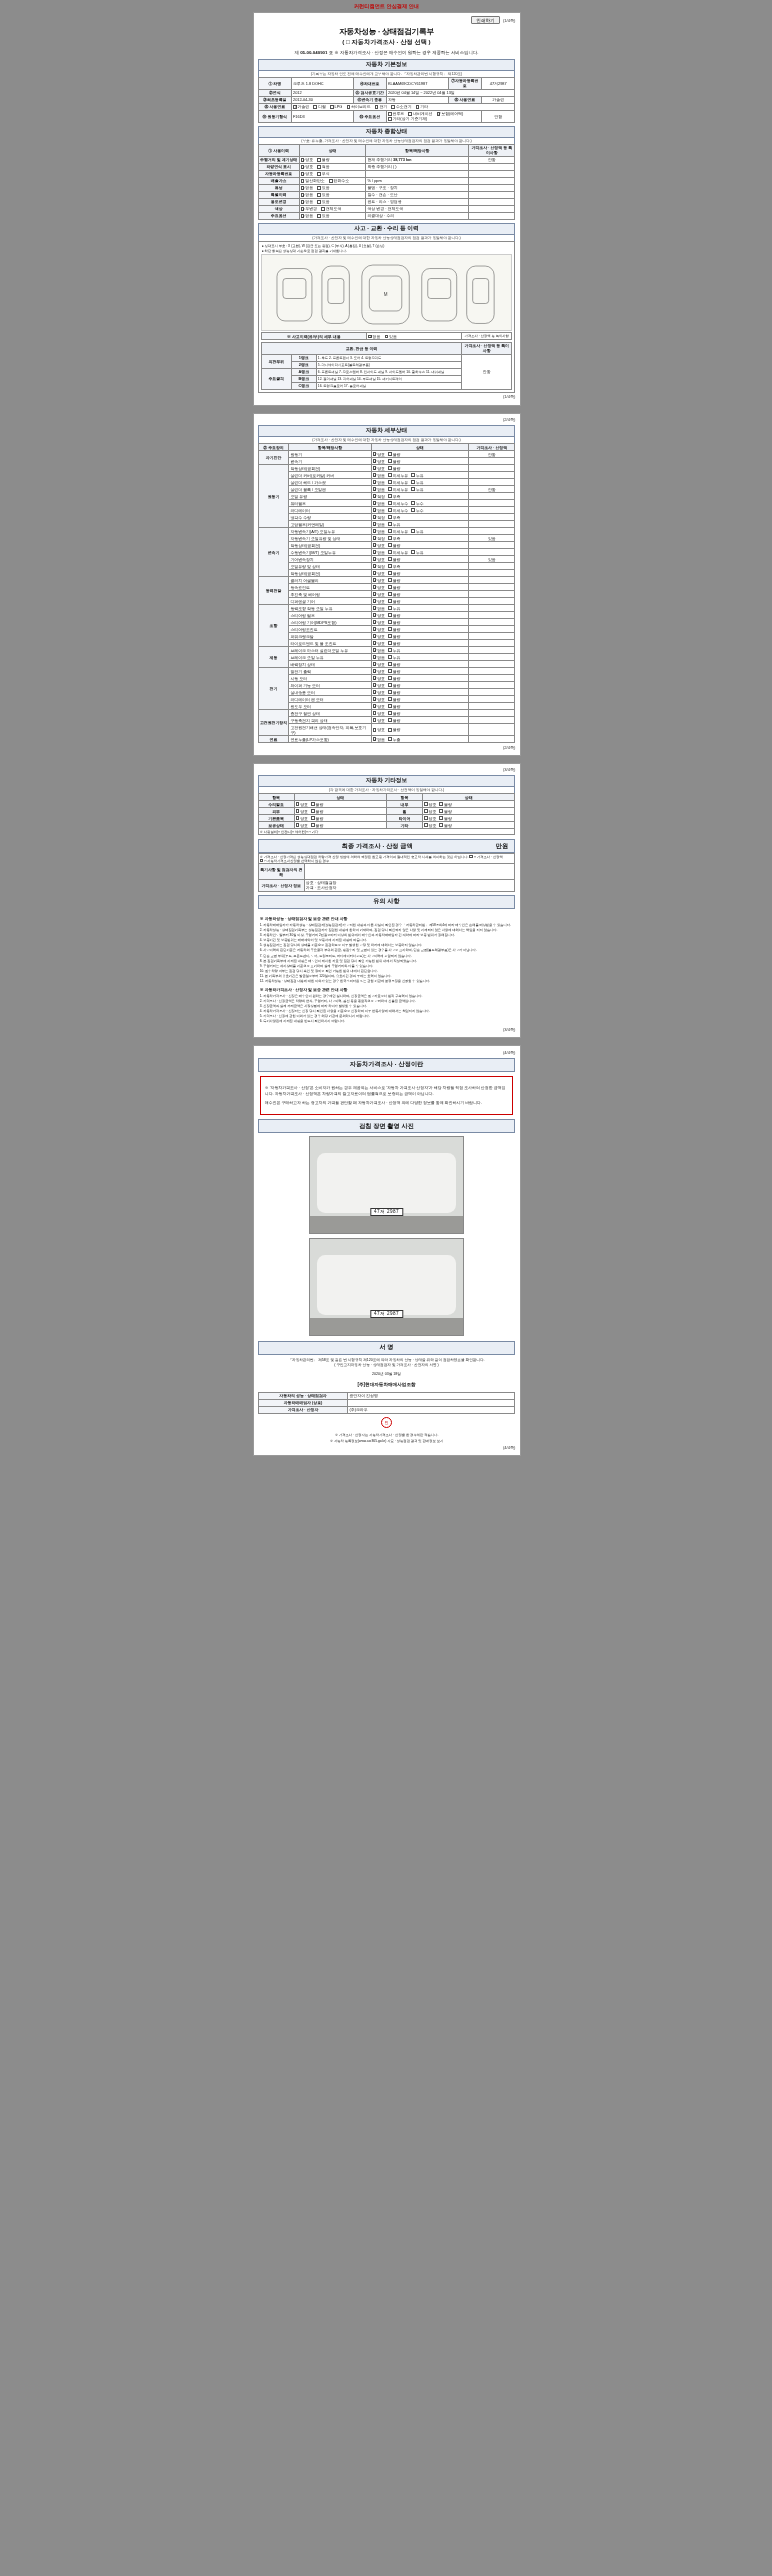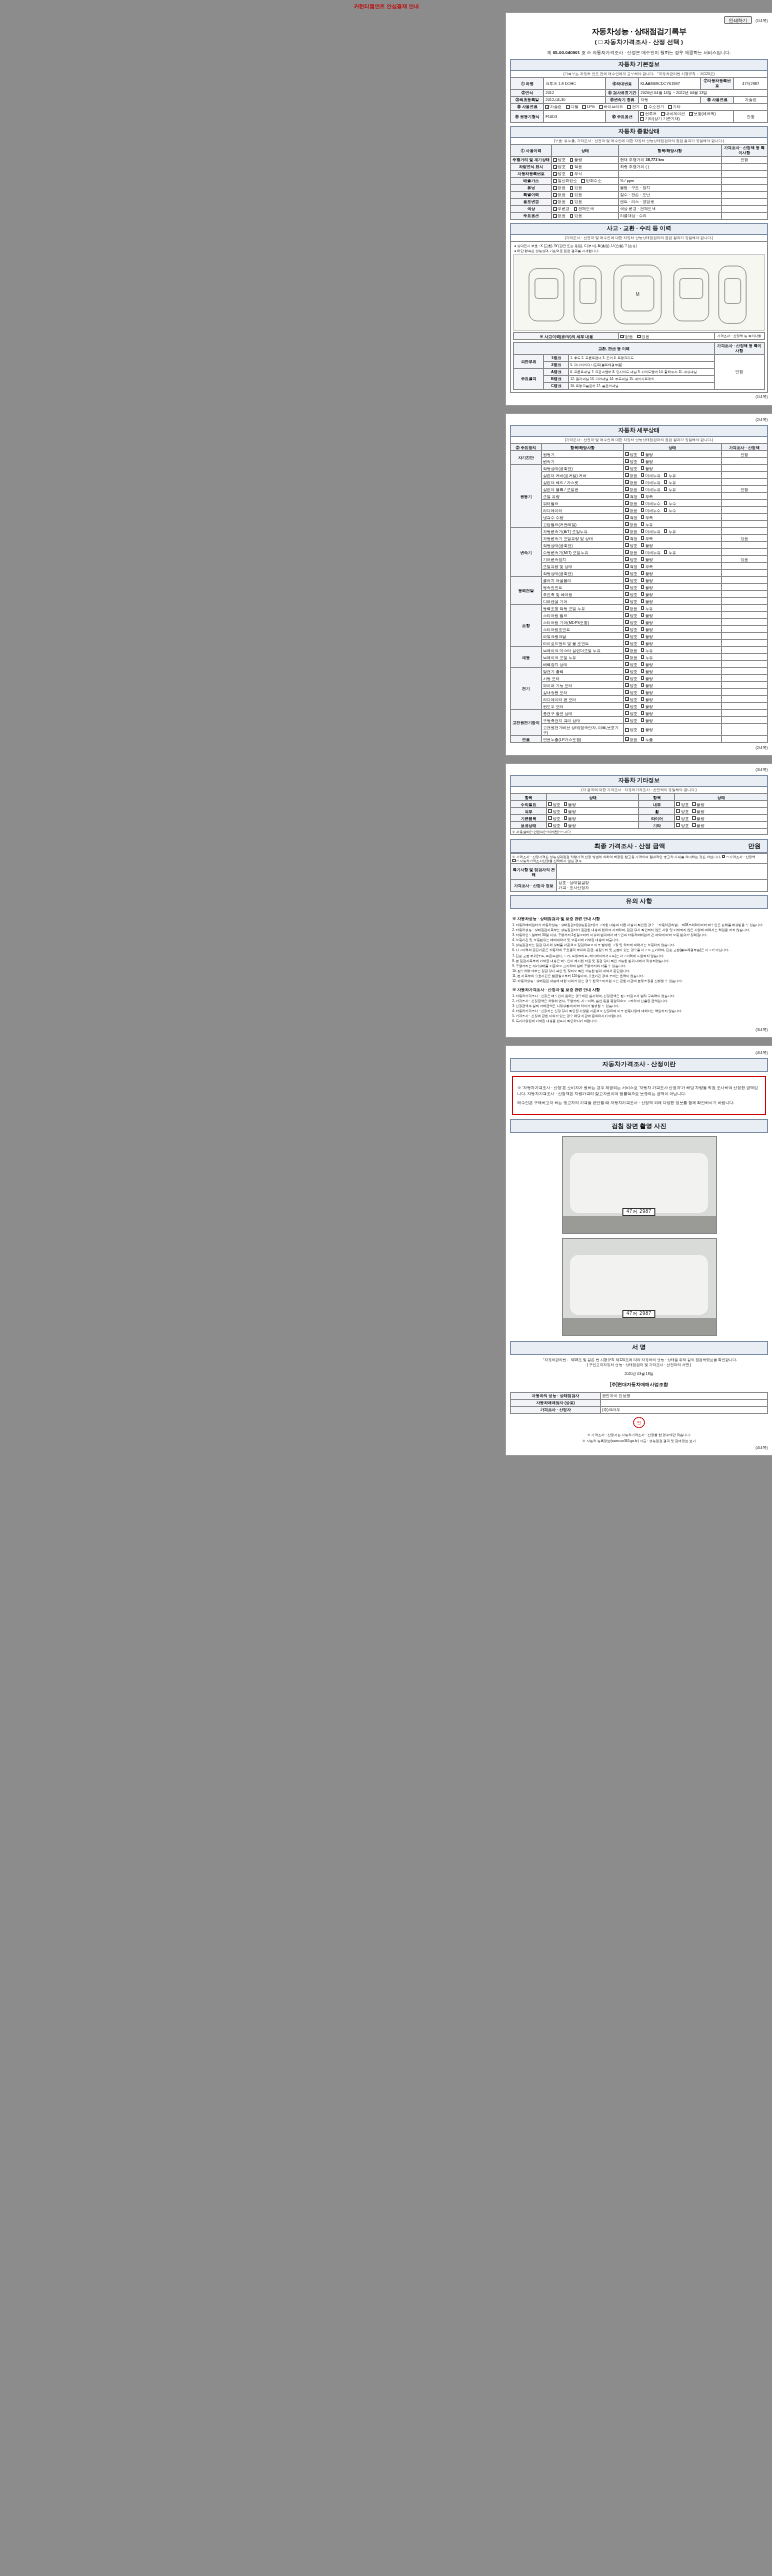--- a/index.html
+++ b/index.html
@@ -6,21 +6,21 @@
   html, body { margin:0; padding:0; }
   body {
     width: 773px;
     background: #8c8c8c;
     font-family: "Liberation Sans", sans-serif;
     font-size: 4.6px;
     color: #111;
   }
   .topbar { text-align:center; padding:3.1px 0 2.1px; }
   .topbar .redlink { color:#c00000; font-size:5.2px; font-weight:bold; }
-  .pagewrap { width:773px; display:flex; flex-direction:column; align-items:flex-end; }
+  .pagewrap { width:773px; display:flex; flex-direction:column; align-items:center; }
   .sheet {
     width: 268px;
     background:#ffffff;
     border:0.5px solid #999;
     margin: 0 0 7.2px 0;
     padding: 3.1px 4.1px 5.2px 4.1px;
     position:relative;
   }
   .printrow { display:flex; justify-content:flex-end; align-items:center; gap:3.1px; margin-bottom:2.1px; }
   .btn-print {

